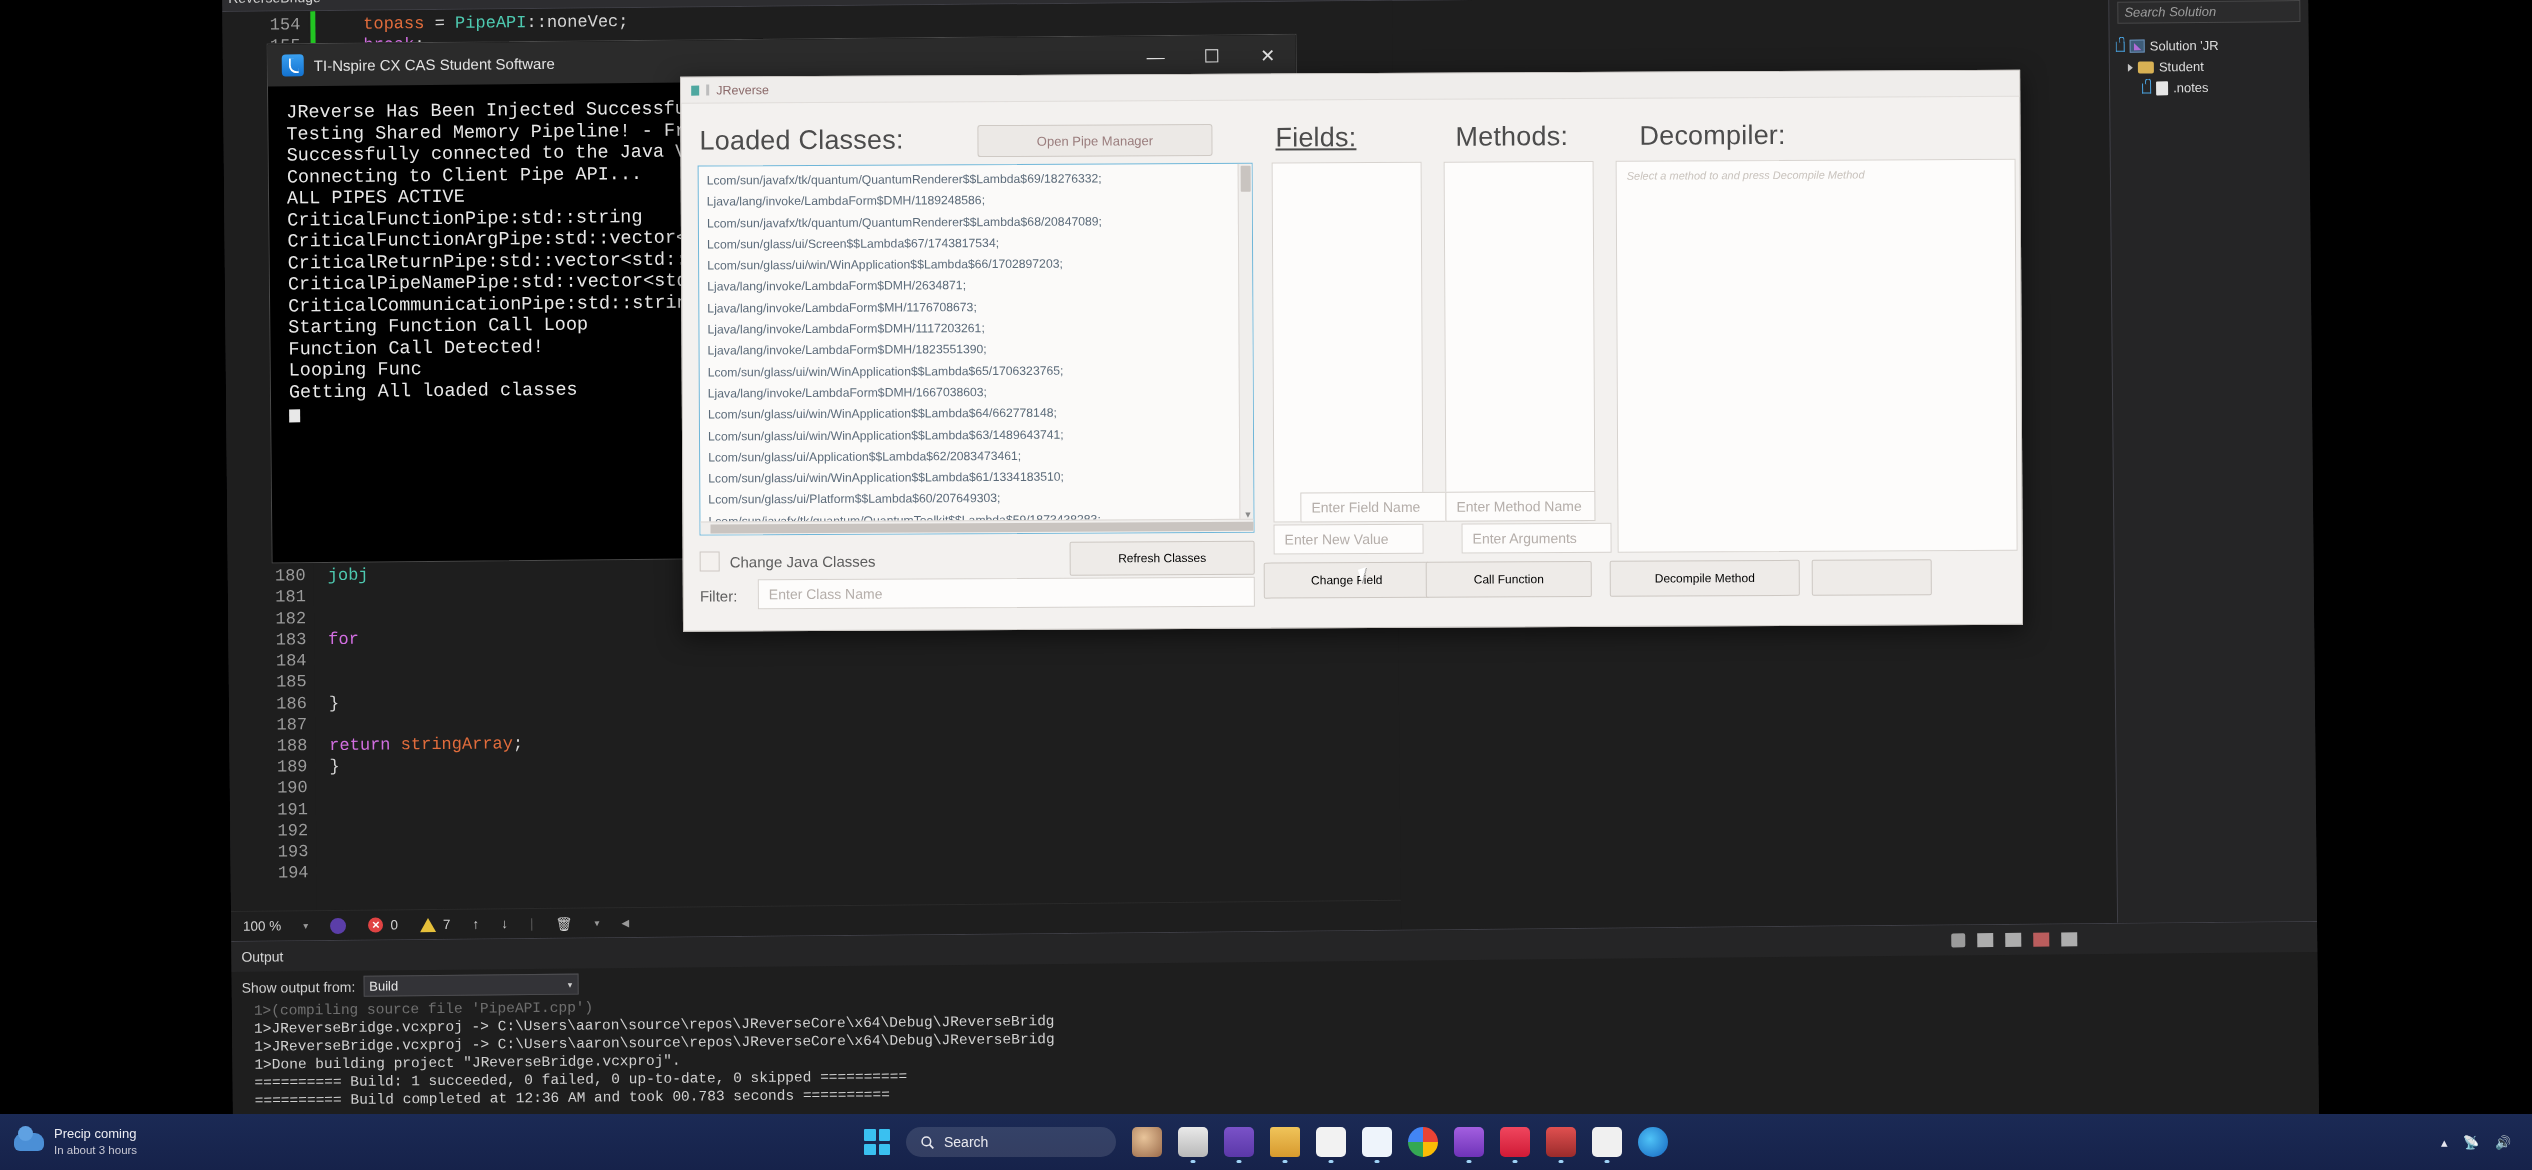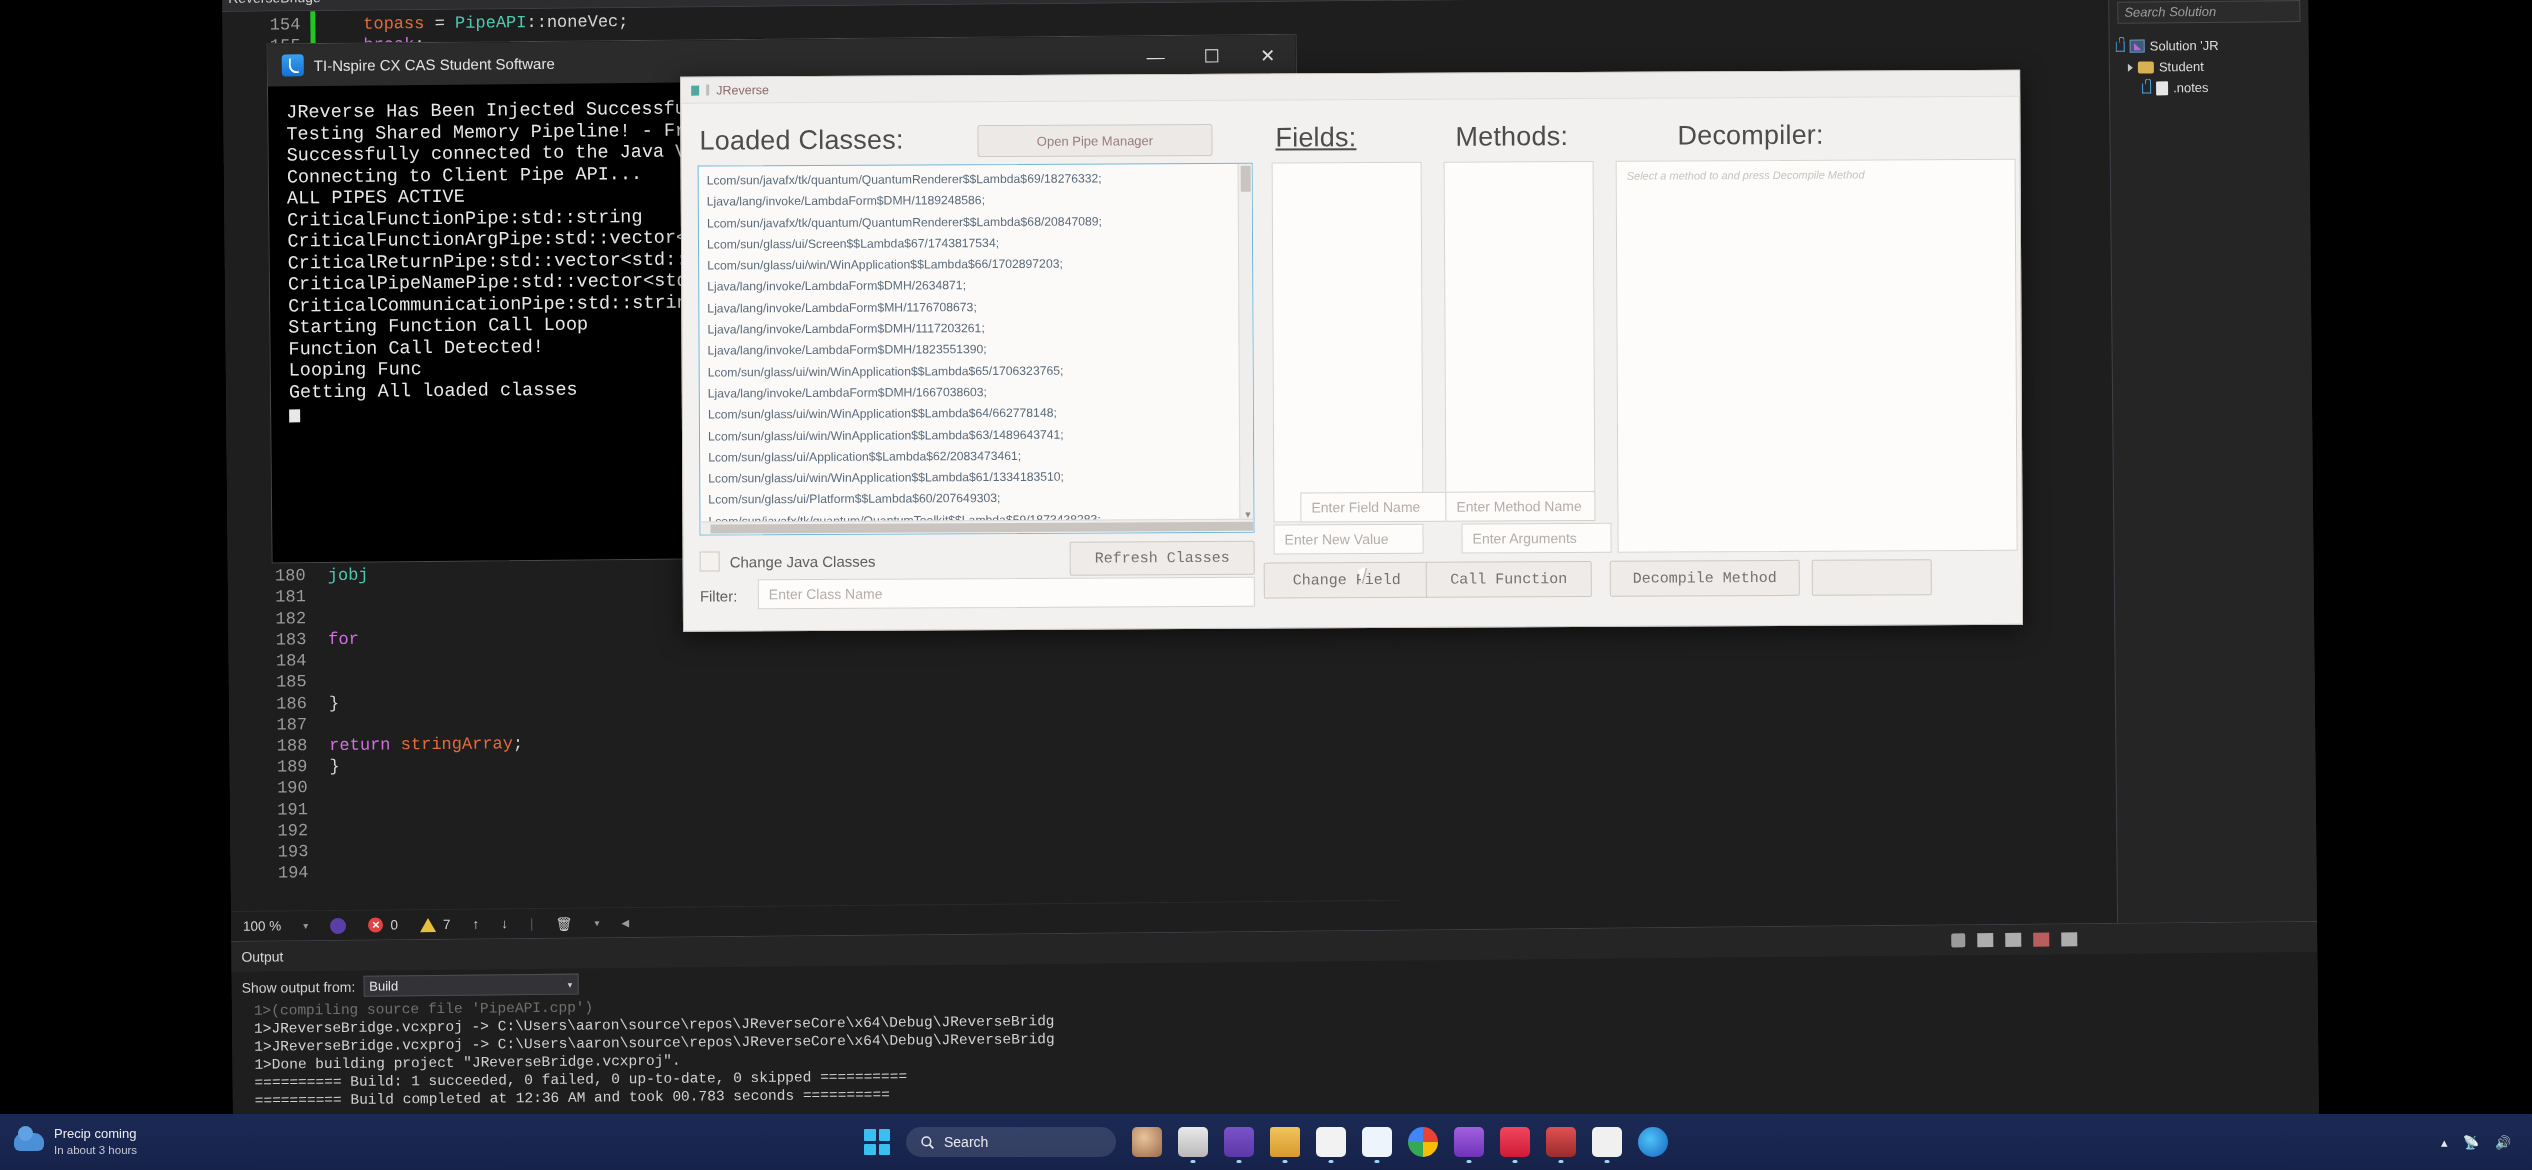--- a/index.html
+++ b/index.html
@@ -202,21 +202,21 @@
     position:absolute;background:#fdfcfb;border:1px solid #d7d3cf;
   }
   .decomp-hint{padding:8px 10px;font-size:11px;color:#c9c3bd;font-style:italic;}
 
   .inputbox{
     position:absolute;background:#fdfcfb;border:1px solid #d5d1cd;
     font-size:14px;color:#b5aeaa;display:flex;align-items:center;padding-left:10px;
   }
   .actbtn{
     position:absolute;background:#eeebe8;border:1px solid #cdc8c3;border-radius:2px;
-    font-size:15px;color:#737373;display:flex;align-items:center;justify-content:center;font-family:Liberation Mono, monospace;
+    font-size:12px;color:#000000;display:flex;align-items:center;justify-content:center;
   }
   .chk{
     position:absolute;width:20px;height:20px;background:#f4f1ee;border:1px solid #cdc8c3;
   }
   .lbl{position:absolute;font-size:15px;color:#5d5d5d;}
 
   .cursor-arrow{
     position:absolute;width:0;height:0;pointer-events:none;
     border-left:9px solid #fff;border-bottom:14px solid transparent;
     filter:drop-shadow(0.5px 1px 0.5px #555);
@@ -432,21 +432,21 @@
         <span class="jrev-bar"></span>
         <span>JReverse</span>
       </div>
 
       <div class="jrev-body">
 
         <div class="col-head" style="left:18px;top:22px;">Loaded Classes:</div>
         <div class="pipebtn" style="left:296px;top:23px;width:235px;height:32px;">Open Pipe Manager</div>
         <div class="col-head" style="left:594px;top:22px;text-decoration:underline;">Fields:</div>
         <div class="col-head" style="left:774px;top:22px;">Methods:</div>
-        <div class="col-head" style="left:996px;top:22px;">Decompiler:</div>
+        <div class="col-head" style="left:958px;top:22px;">Decompiler:</div>
 
         <div class="listbox" style="left:16px;top:62px;width:555px;height:370px;">
           <div class="items" id="classlist">
               <div>Lcom/sun/javafx/tk/quantum/QuantumRenderer$$Lambda$69/18276332;</div>
               <div>Ljava/lang/invoke/LambdaForm$DMH/1189248586;</div>
               <div>Lcom/sun/javafx/tk/quantum/QuantumRenderer$$Lambda$68/20847089;</div>
               <div>Lcom/sun/glass/ui/Screen$$Lambda$67/1743817534;</div>
               <div>Lcom/sun/glass/ui/win/WinApplication$$Lambda$66/1702897203;</div>
               <div>Ljava/lang/invoke/LambdaForm$DMH/2634871;</div>
               <div>Ljava/lang/invoke/LambdaForm$MH/1176708673;</div>

